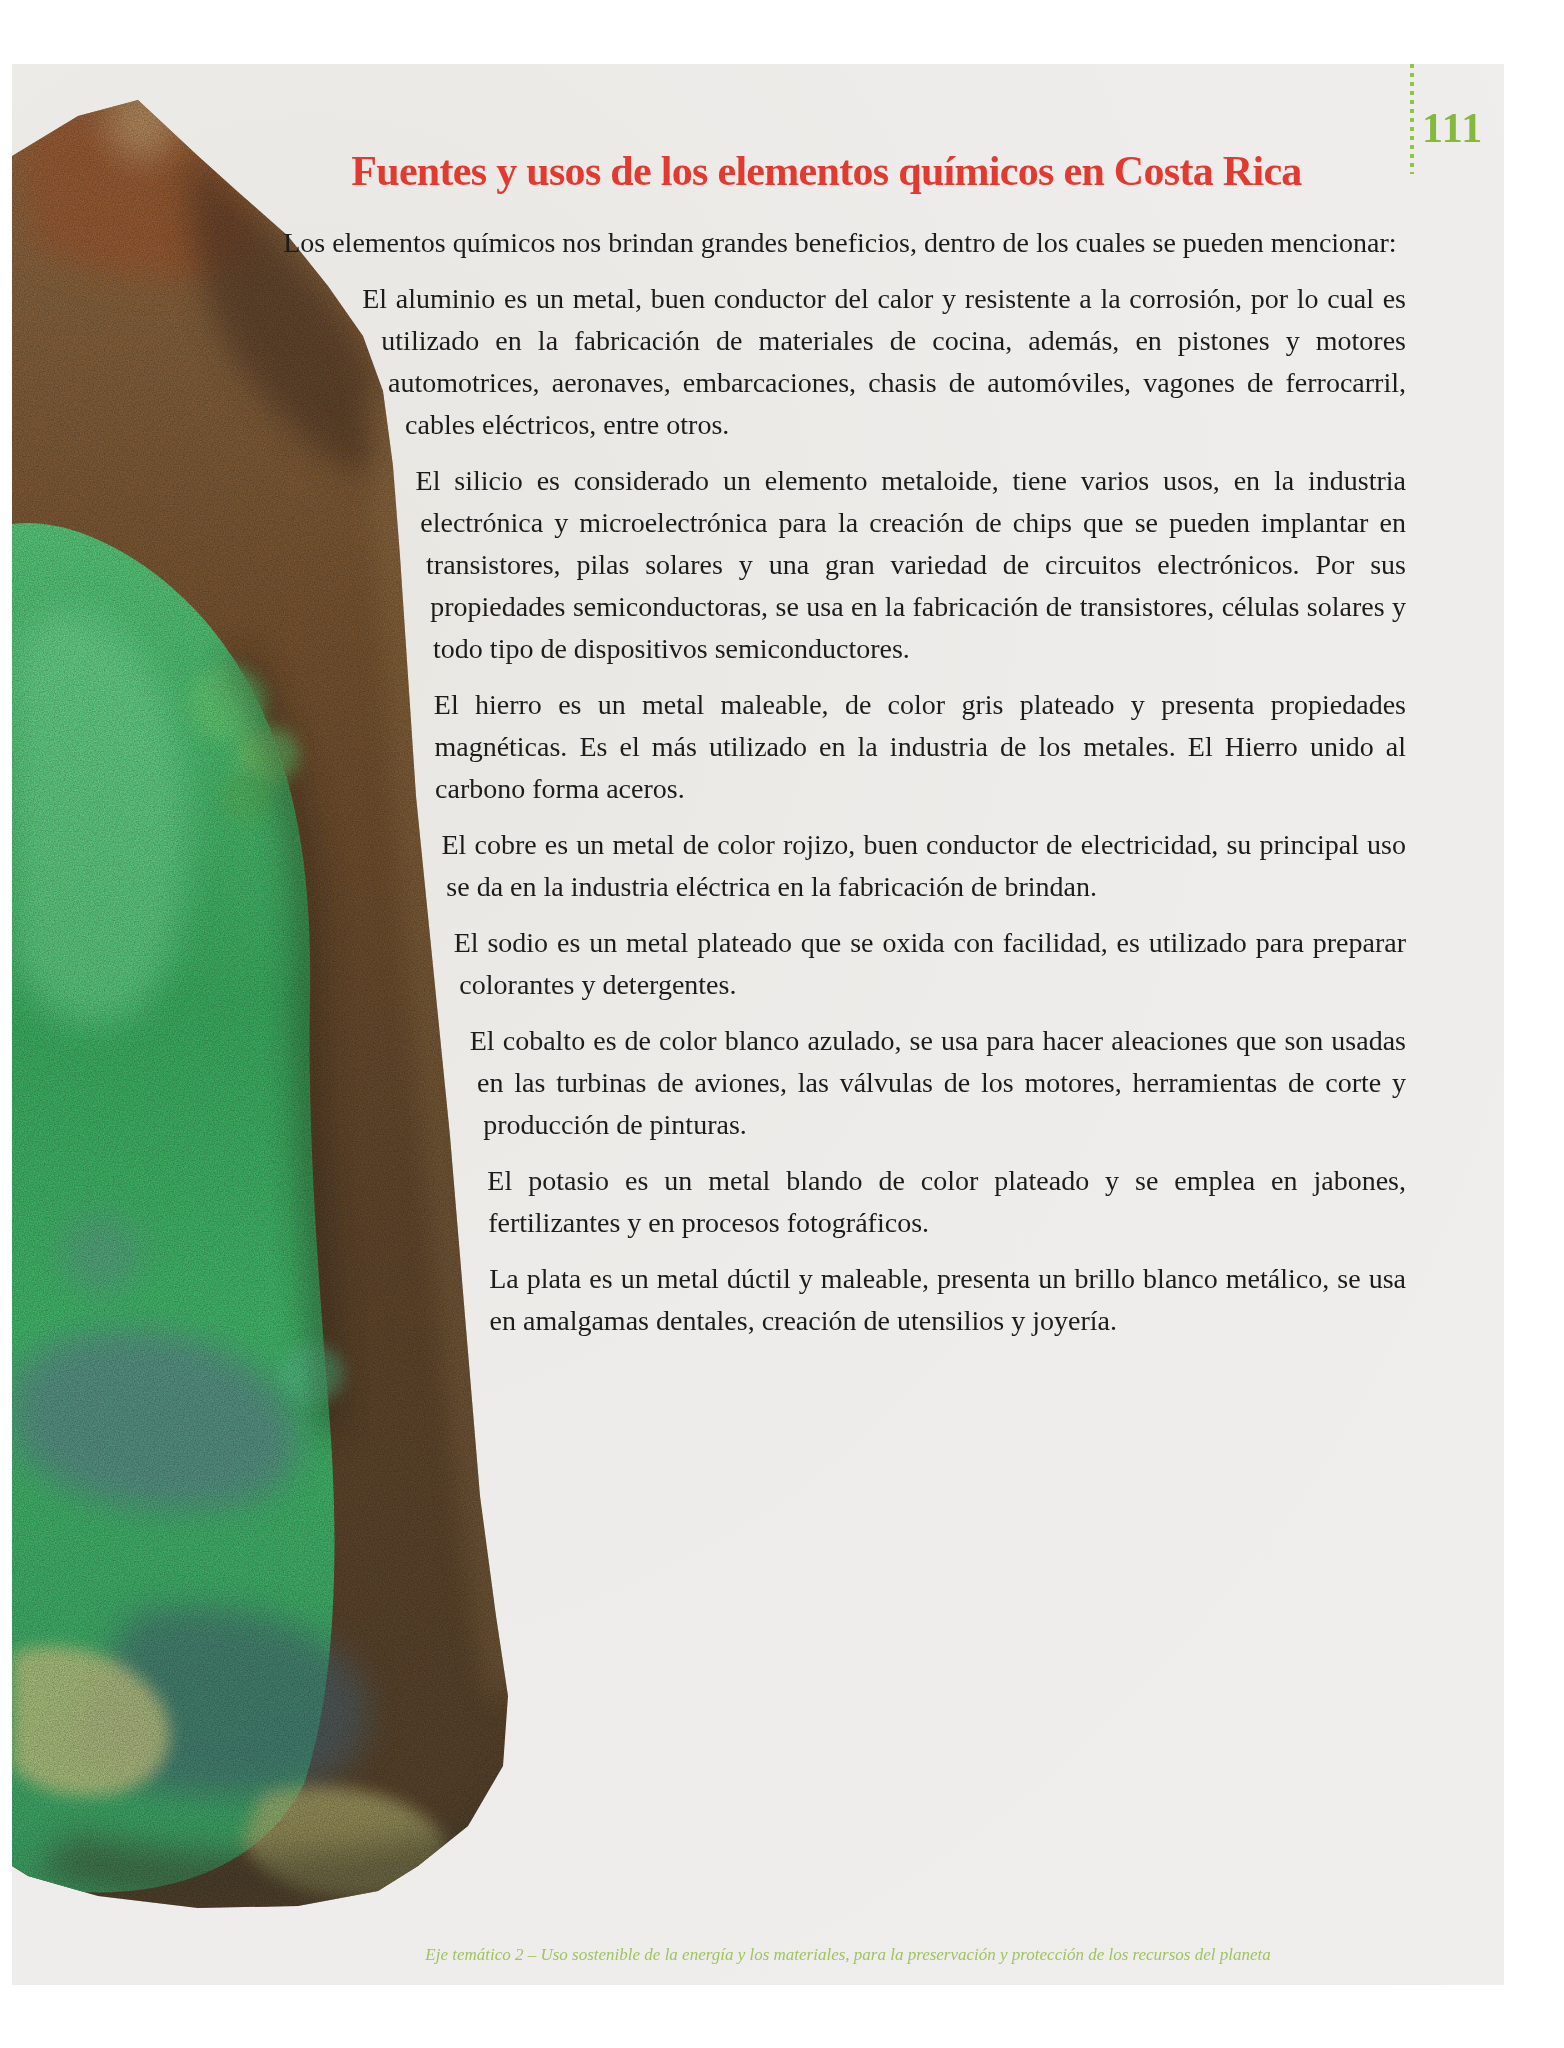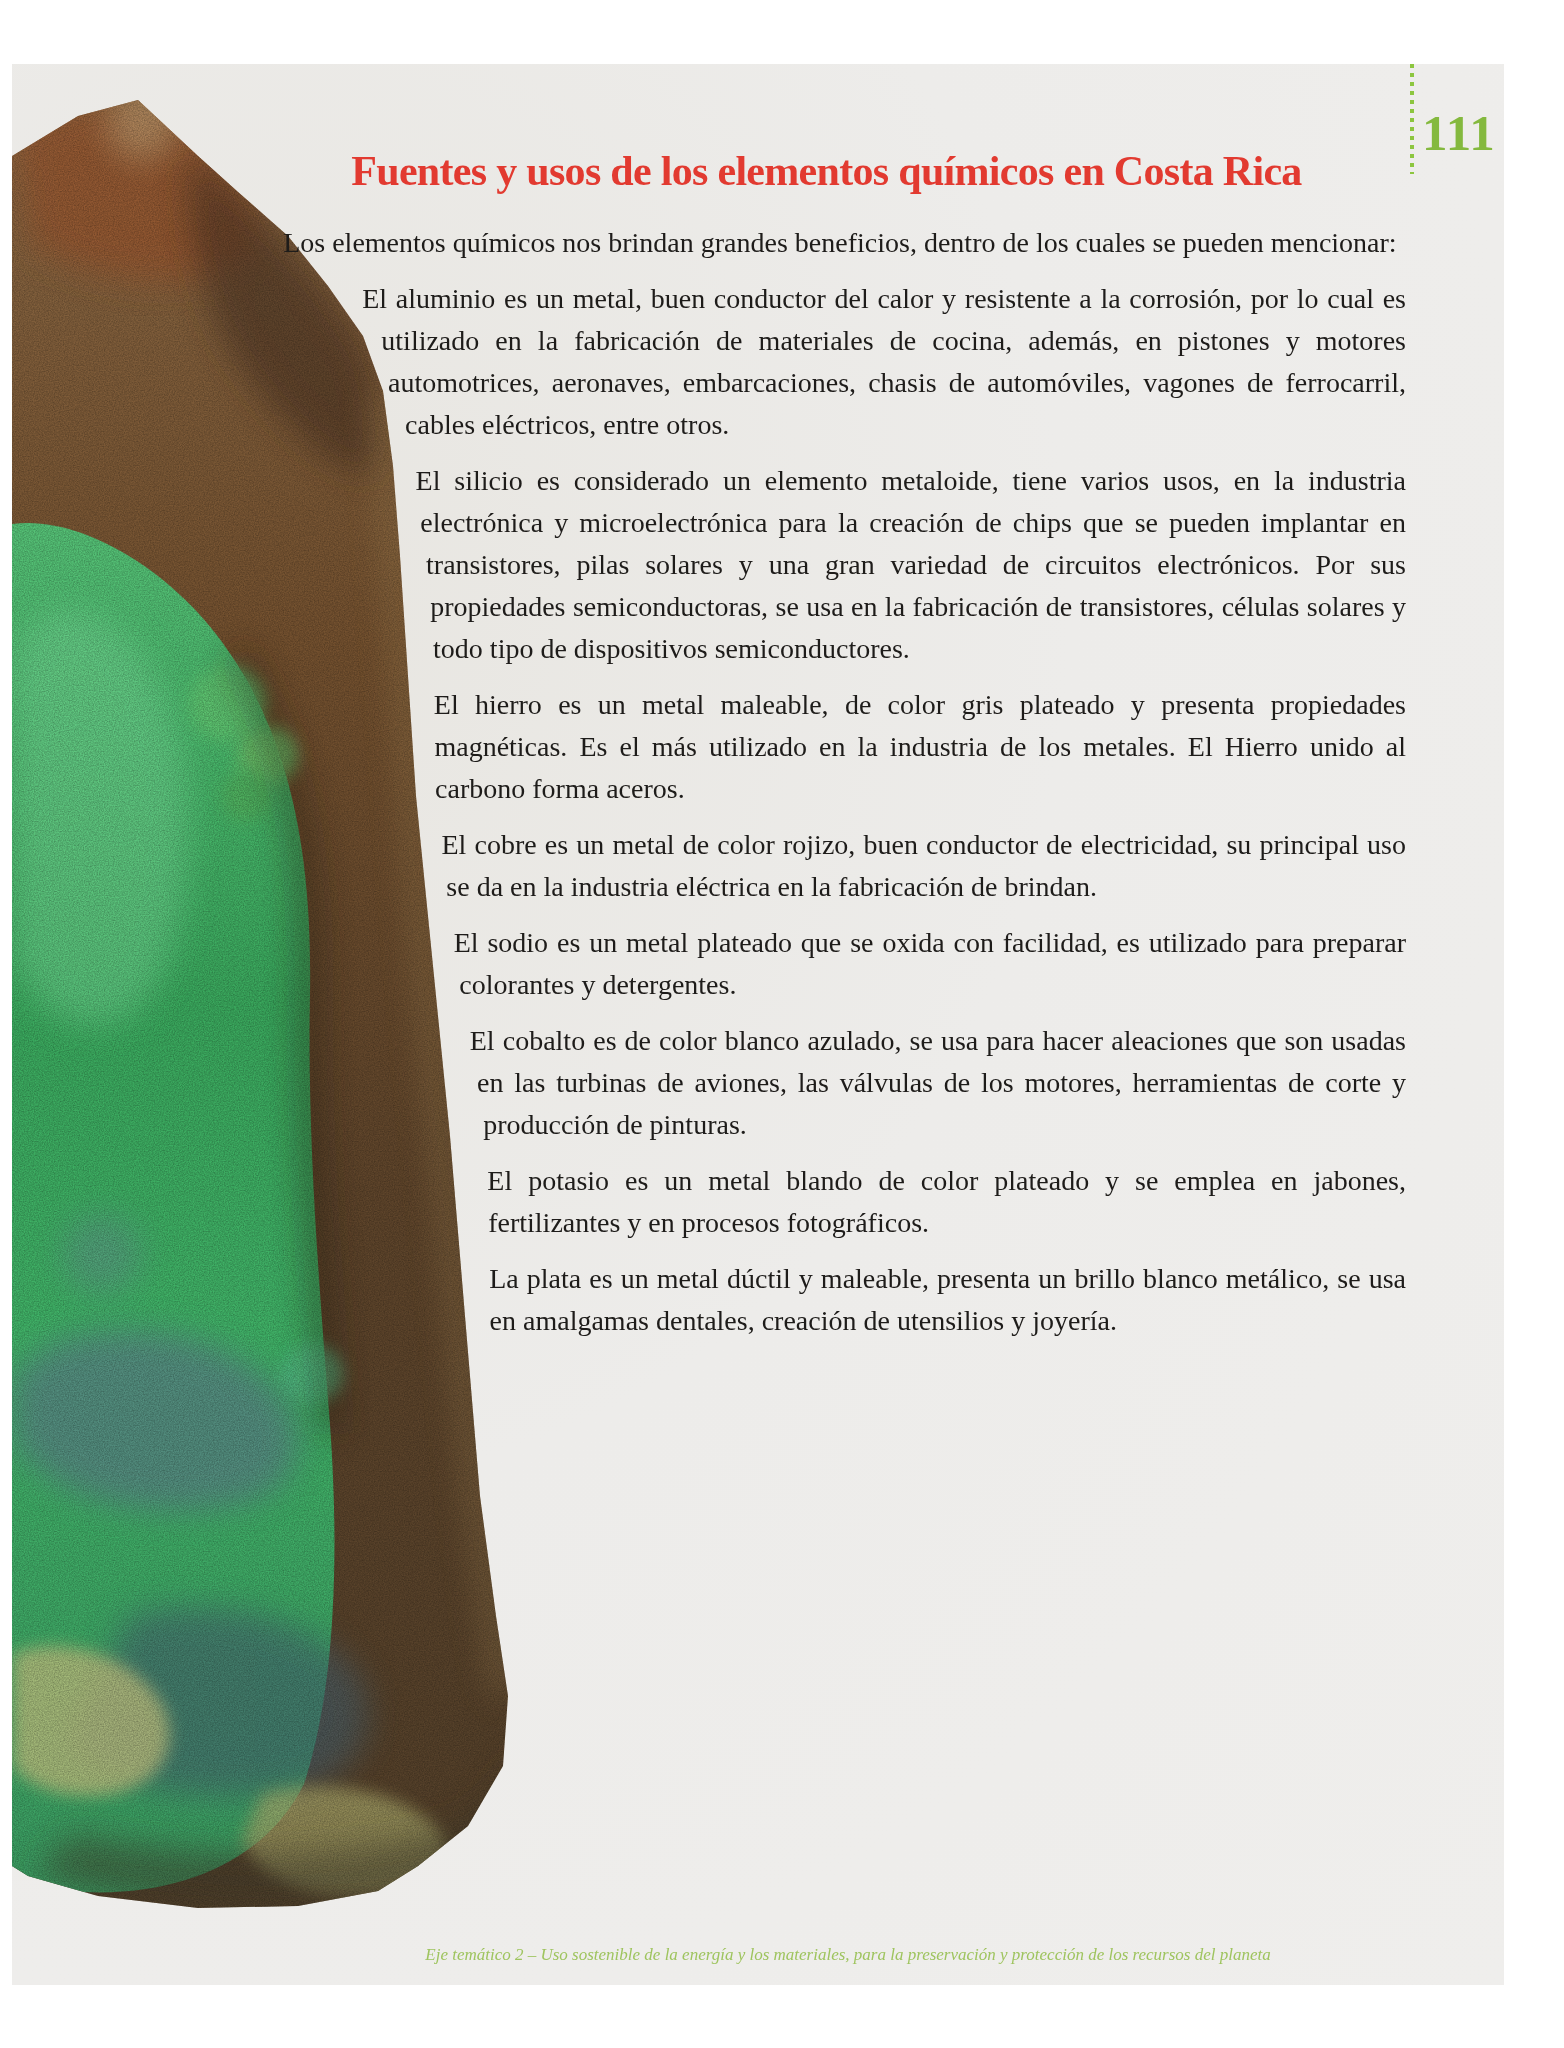--- a/index.html
+++ b/index.html
@@ -15,21 +15,21 @@
     width:1492px;height:1921px;
     background:radial-gradient(ellipse at 20% 28%, #e8e6e1 0%, #edecea 45%, #efeeec 100%);
   }
   .rock{position:absolute;left:0;top:30px;width:620px;height:1830px;}
   .dotted-line{
     position:absolute;left:1398px;top:0;width:4px;height:110px;
     background:repeating-linear-gradient(to bottom,#8dc63f 0 4px,transparent 4px 9px);
   }
   .pagenum{
     position:absolute;left:1410px;top:40px;
-    font-size:51px;font-weight:bold;color:#84b93e;letter-spacing:1px;
+    font-size:42px;font-weight:bold;color:#84b93e;letter-spacing:1px;
   }
   .text-flow{
     position:absolute;left:0;top:0;right:0;bottom:0;
     padding-right:94px;
     color:#1e1c1a;
     font-size:28px;line-height:42px;
     text-align:justify;
     -webkit-hyphens:auto;hyphens:auto;
   }
   .rock-spacer{

